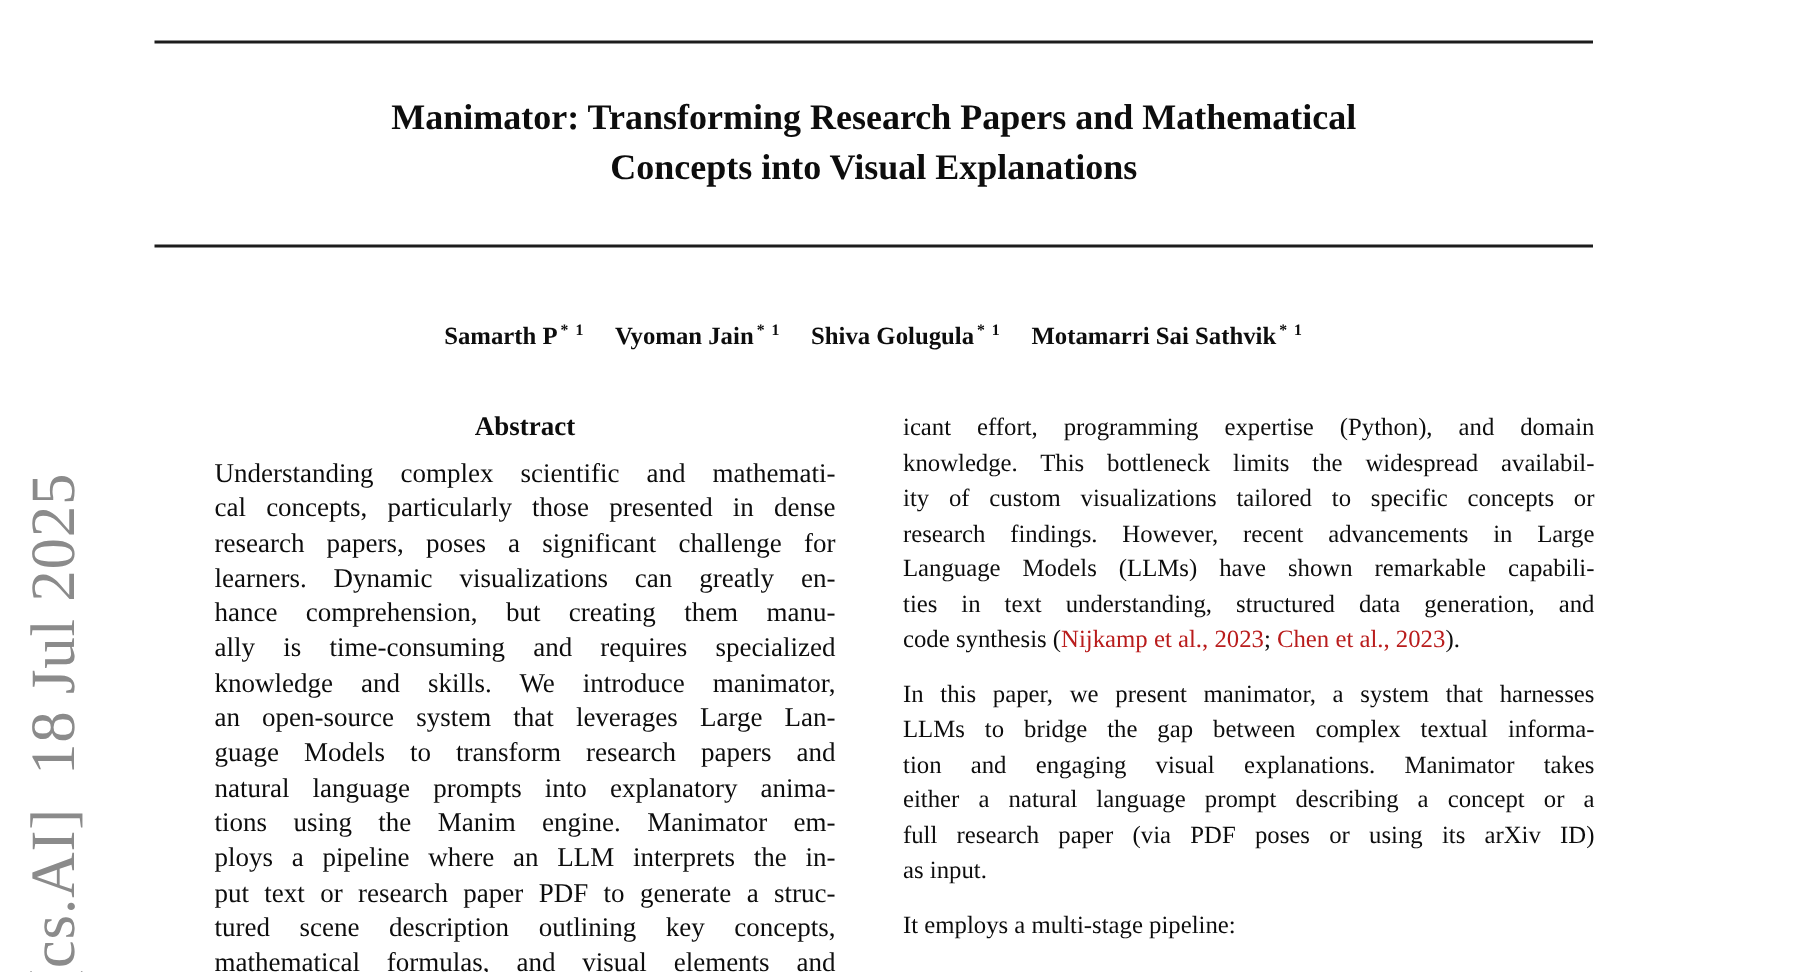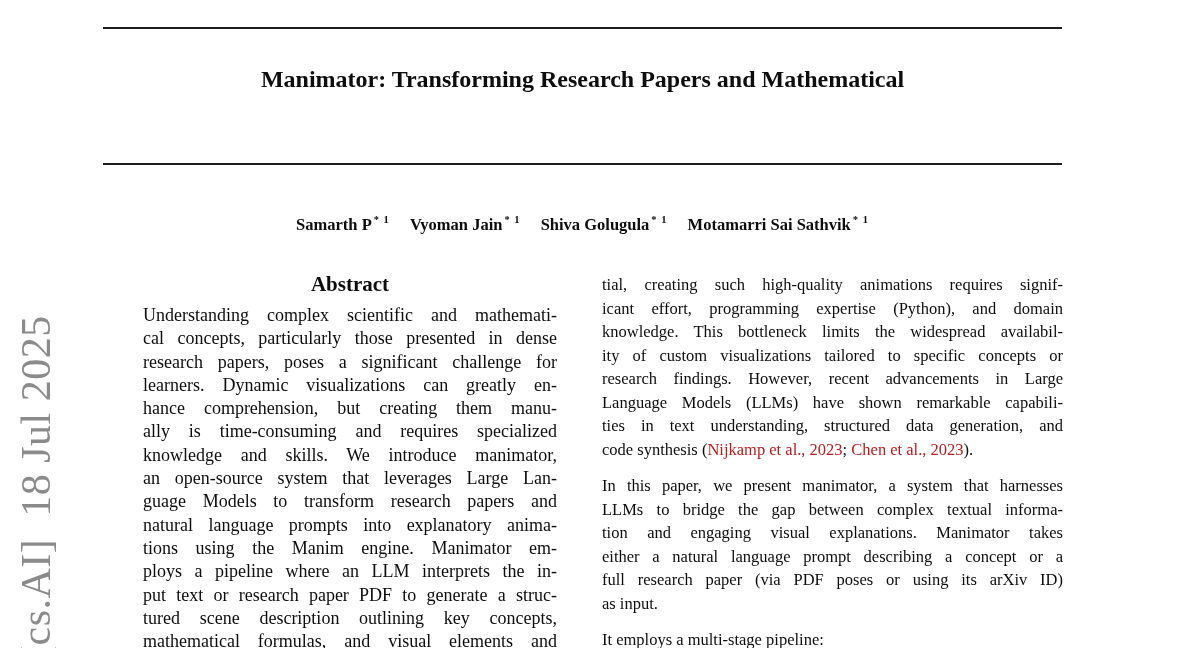--- a/index.html
+++ b/index.html
@@ -22,21 +22,21 @@
     text-align:center; font-weight:bold; font-size:24px; line-height:33px;
   }
   .authors {
     position:absolute; left:103px; top:214px; width:959px;
     text-align:center; font-weight:bold; font-size:16.5px;
   }
   .authors .author { margin:0 8px; white-space:nowrap; }
   .authors sup { font-size:10.5px; margin-left:2px; letter-spacing:1px; }
   .left-col { position:absolute; left:143px; top:272px; width:414px; }
   .abstract-heading {
-    text-align:center; font-weight:bold; font-size:21px;
+    text-align:center; font-weight:bold; font-size:18px;
     line-height:24px; margin-bottom:8px;
   }
   .abstract-lines { font-size:18px; line-height:23.3px; }
   .right-col {
     position:absolute; left:602px; top:273px; width:461px;
     font-size:16.5px; line-height:23.5px;
   }
   .para { margin-bottom:13px; }
   .tline { text-align:justify; text-align-last:justify; }
   .tline.last { text-align-last:left; }
@@ -46,20 +46,21 @@
 <body>
 
 <div class="page">
 
   <div class="watermark">[cs.AI]  18 Jul 2025</div>
 
   <div class="rule rule-top"></div>
 
   <div class="title">
     <div>Manimator: Transforming Research Papers and Mathematical</div>
+    <div>Concepts into Visual Explanations</div>
   </div>
 
   <div class="rule rule-mid"></div>
 
   <div class="authors">
     <span class="author"><span>Samarth P</span><sup>* 1</sup></span>
     <span class="author"><span>Vyoman Jain</span><sup>* 1</sup></span>
     <span class="author"><span>Shiva Golugula</span><sup>* 1</sup></span>
     <span class="author"><span>Motamarri Sai Sathvik</span><sup>* 1</sup></span>
   </div>
@@ -81,21 +82,20 @@
         <div class="tline">ploys a pipeline where an LLM interprets the in-</div>
         <div class="tline">put text or research paper PDF to generate a struc-</div>
         <div class="tline">tured scene description outlining key concepts,</div>
         <div class="tline">mathematical formulas, and visual elements and</div>
       </div>
   </div>
 
   <div class="right-col">
     <div class="para">
       <div>
-          <div class="tline">tial, creating such high-quality animations requires signif-</div>
           <div class="tline">icant effort, programming expertise (Python), and domain</div>
           <div class="tline">knowledge. This bottleneck limits the widespread availabil-</div>
           <div class="tline">ity of custom visualizations tailored to specific concepts or</div>
           <div class="tline">research findings. However, recent advancements in Large</div>
           <div class="tline">Language Models (LLMs) have shown remarkable capabili-</div>
           <div class="tline">ties in text understanding, structured data generation, and</div>
         </div>
       <div class="tline last"><span>code synthesis (</span><span class="link">Nijkamp et al., 2023</span><span>; </span><span class="link">Chen et al., 2023</span><span>).</span></div>
     </div>
     <div class="para">

